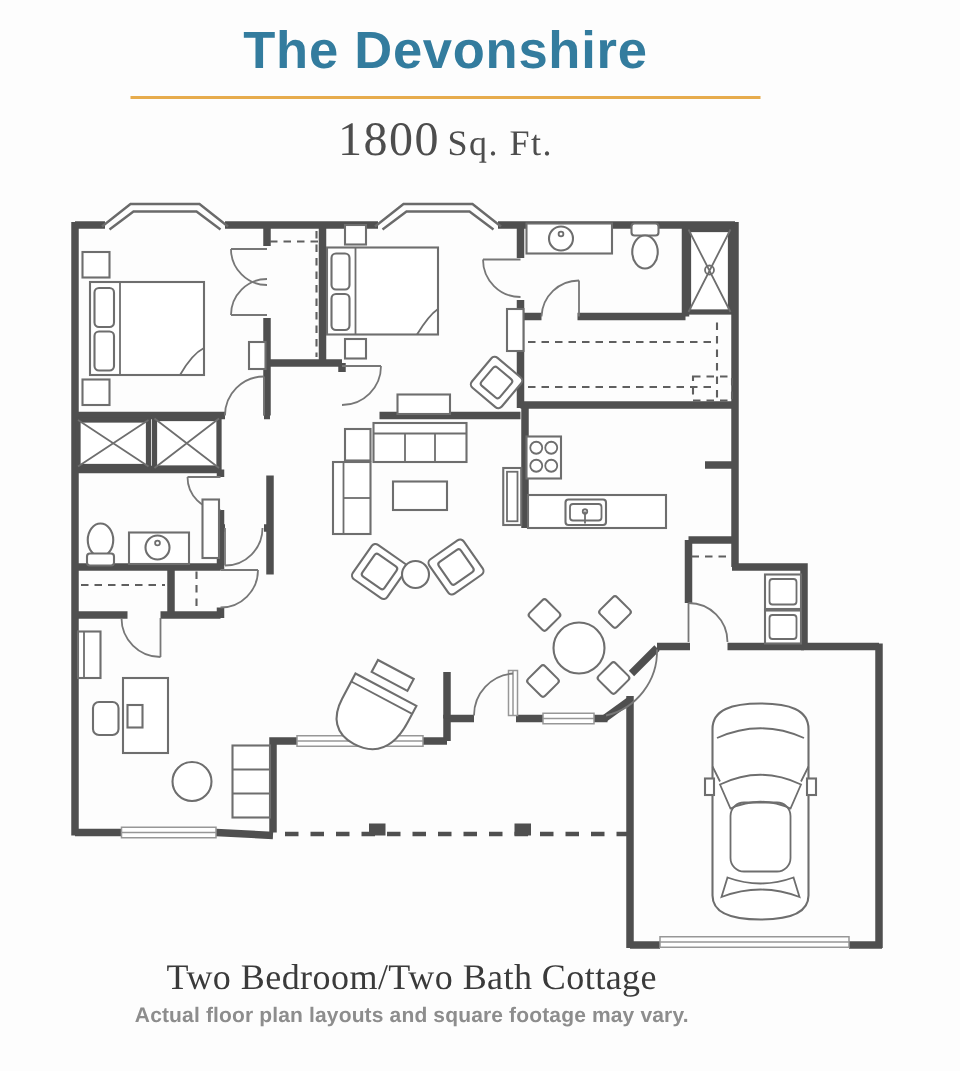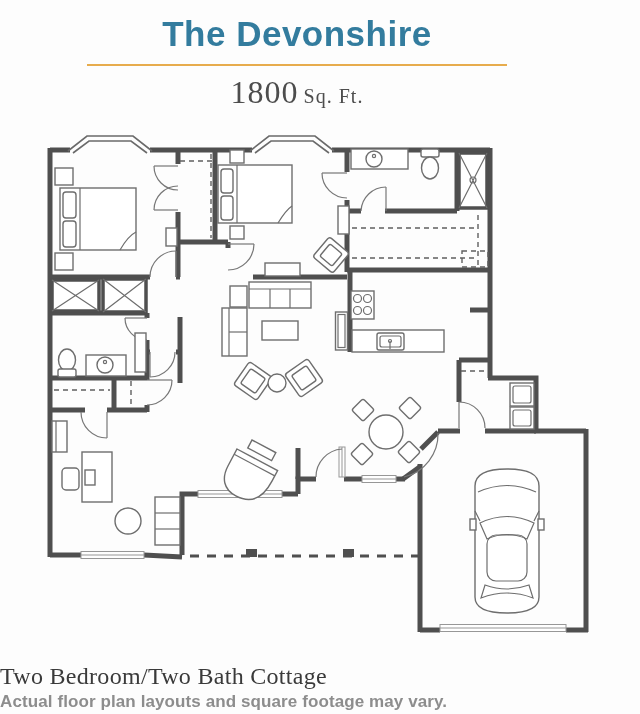--- a/index.html
+++ b/index.html
@@ -18,30 +18,30 @@
     margin:0;padding-top:14px;font-size:35px;font-weight:700;letter-spacing:.5px;
     color:var(--teal);font-family:"Liberation Sans",sans-serif;
   }
   .gold-rule{
     width:420px;height:2px;background:var(--gold);border:0;margin:10px auto 8px auto;
   }
   .sqft{
     font-family:"Liberation Serif",serif;color:#4d4d4d;letter-spacing:1px;
   }
   .sqft .num{font-size:32px;}
-  .sqft .unit{font-size:20px;}
+  .sqft .unit{font-size:24px;}
   .plan-wrap{position:absolute;top:118px;left:0;width:640px;height:545px;}
   svg{display:block;}
-  .footer{position:absolute;top:663px;left:0;width:549px;}
+  .footer{position:absolute;top:639px;left:0;width:549px;text-align:center;}
   .footer-title{
     margin:0;font-family:"Liberation Serif",serif;font-size:24px;font-weight:400;
     color:#3a3a3a;letter-spacing:.3px;
   }
   .footer-note{
-    margin:2px 0 0 0;font-size:17px;font-weight:700;color:#8d8d8d;letter-spacing:.1px;
+    margin:2px 0 0 0;font-size:14px;font-weight:700;color:#8d8d8d;letter-spacing:.1px;
   }
   
   .wall{stroke:var(--wall);stroke-width:5;fill:none;stroke-linecap:butt;}
   .wallthin{stroke:var(--wall);stroke-width:3.5;fill:#fff;}
   .furn{stroke:var(--furn);stroke-width:1.4;fill:#fff;}
   .furnline{stroke:var(--furn);stroke-width:1.2;fill:none;}
   .door{stroke:#777;stroke-width:1.2;fill:none;}
   .dash{stroke:#5f5f5f;stroke-width:1.4;fill:none;stroke-dasharray:5 4;}
   .patio{stroke:#4f4f4f;stroke-width:3;fill:none;stroke-dasharray:9 8;}
   .win{fill:#ffffff;stroke:#979797;stroke-width:1;}

